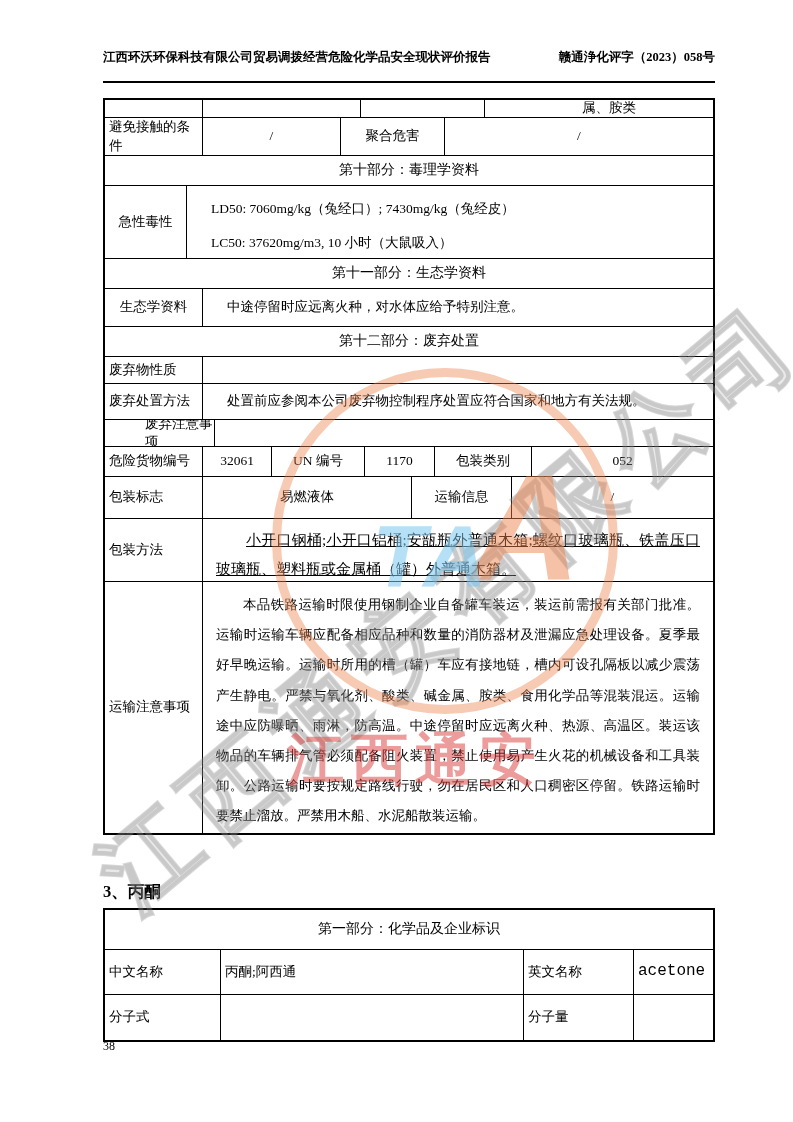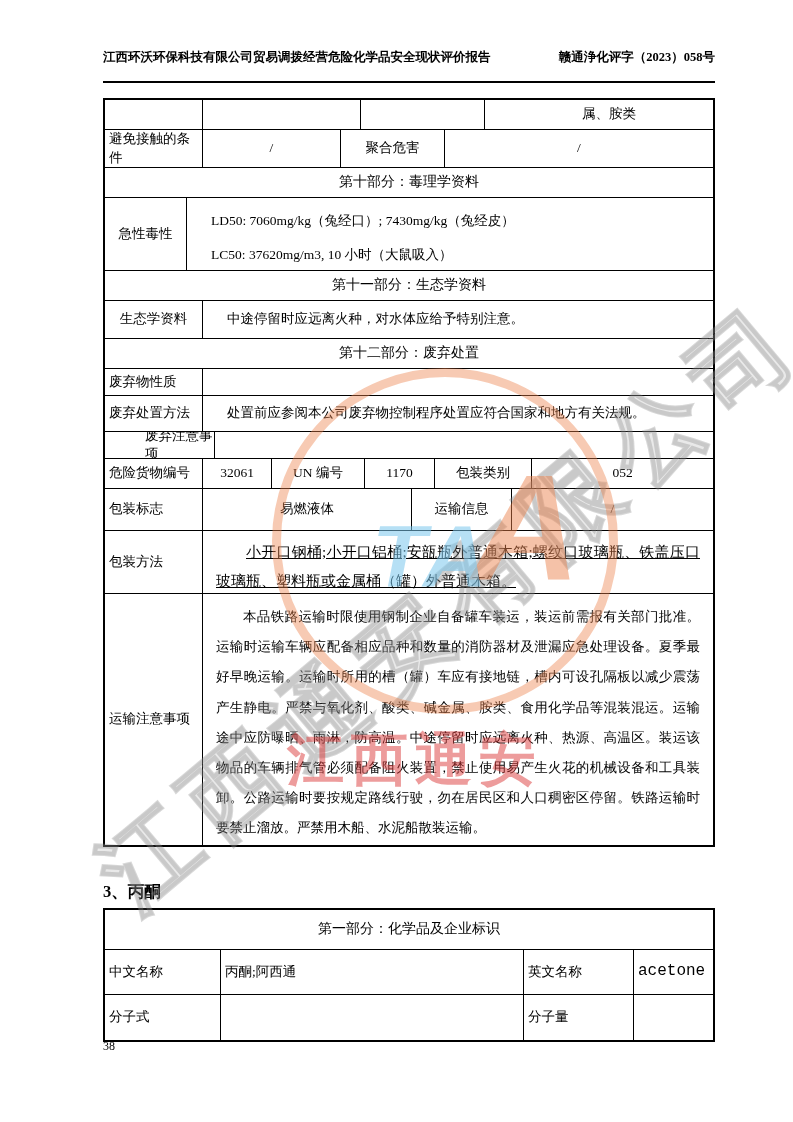--- a/index.html
+++ b/index.html
@@ -81,21 +81,21 @@
 <div class="page">
 
   <div class="header">
     <span>江西环沃环保科技有限公司贸易调拨经营危险化学品安全现状评价报告</span>
     <span>赣通浄化评字（2023）058号</span>
   </div>
   <div class="header-rule"></div>
 
   <div class="tbl" style="top:98px;">
 
-    <div class="tr" style="height:30px;gap:20px;">
+    <div class="tr" style="height:18px;gap:20px;">
       <div class="td lab" style="flex:0 0 98px;"></div>
       <div class="td cen" style="flex:0 0 138px;"></div>
       <div class="td cen" style="flex:0 0 104px;"></div>
       <div class="td cen grow">属、胺类</div>
     </div>
 
     <div class="tr" style="height:38px;">
       <div class="td lab" style="flex:0 0 98px;">避免接触的条件</div>
       <div class="td cen" style="flex:0 0 138px;">/</div>
       <div class="td cen" style="flex:0 0 104px;">聚合危害</div>

